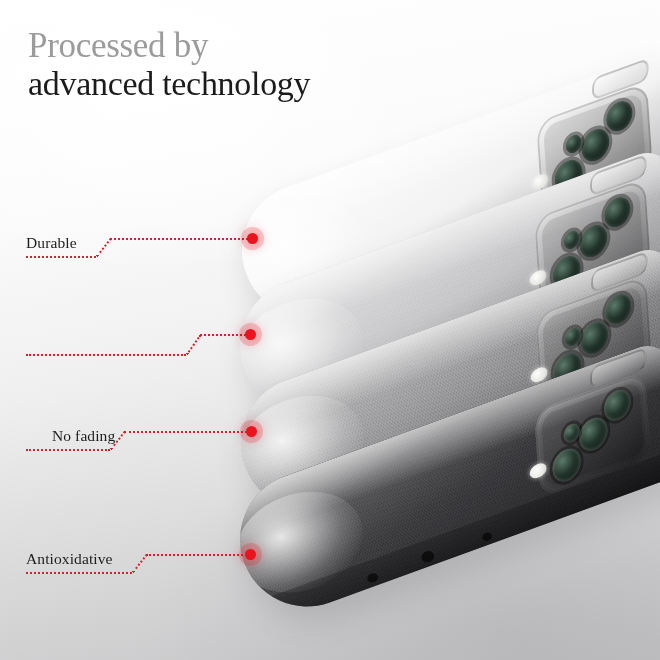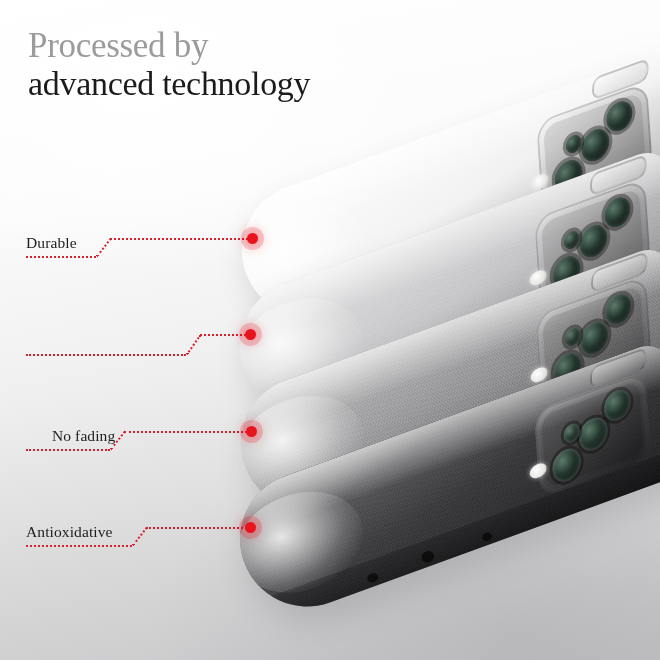--- a/index.html
+++ b/index.html
@@ -339,21 +339,21 @@
         <div class="hline" style="left: 200px; top: 334px; width: 50px;"></div>
         <div class="marker" style="left: 245px; top: 329px;"></div>
       </div>
       <div class="callout" style="inset: 0px;">
         <div class="callout-label" style="left: 26px; bottom: auto; top: 427px; margin-left: 26px;">No fading</div>
         <div class="underline" style="left: 26px; top: 449px; width: 84px;"></div>
         <div class="diag" style="left: 110px; top: 449px; width: 22.8035px; transform: rotate(-52.125deg);"></div>
         <div class="hline" style="left: 124px; top: 431px; width: 127px;"></div>
         <div class="marker" style="left: 246px; top: 426px;"></div>
       </div>
-      <div class="callout" style="inset: 0px;">
+      <div class="callout" style="inset: 0px; margin-top: 27px;">
         <div class="callout-label" style="left: 26px; bottom: auto; top: 523px;">Antioxidative</div>
         <div class="underline" style="left: 26px; top: 545px; width: 106px;"></div>
         <div class="diag" style="left: 132px; top: 545px; width: 22.8035px; transform: rotate(-52.125deg);"></div>
         <div class="hline" style="left: 146px; top: 527px; width: 104px;"></div>
         <div class="marker" style="left: 245px; top: 522px;"></div>
       </div>
     </div>
 
 </div>
 

